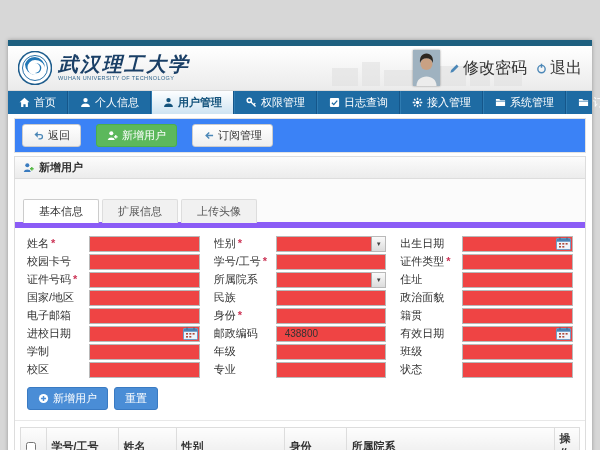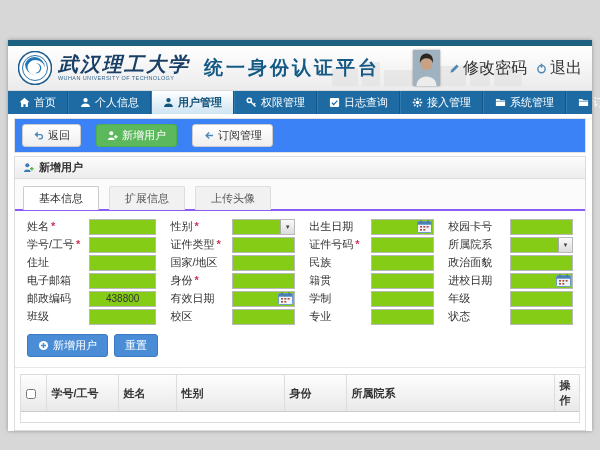--- a/index.html
+++ b/index.html
@@ -37,32 +37,32 @@
   .toolbar{margin:4px 6px 3px;border:1px solid #e2e2e2;padding:5px 7px;display:flex;gap:15px;background:#3b82f6;}
   .btn{font-size:11px;padding:3px 10px;border-radius:3px;border:1px solid #ccc;
     background:linear-gradient(#ffffff,#efefef);color:#333;display:inline-flex;
     align-items:center;gap:4px;cursor:pointer;font-family:inherit;}
   .btn.green{background:#5cb85c;border-color:#4cae4c;color:#fff;}
   .btn.blue{background:#4a8dd6;border-color:#3a7ac2;color:#fff;}
   
   .panel{margin:0 6px;border:1px solid #ddd;}
   .panel-hd{height:21px;background:linear-gradient(#fcfcfc,#ececec);border-bottom:1px solid #ddd;
     display:flex;align-items:center;gap:5px;padding:0 8px;font-size:11px;font-weight:bold;color:#333;}
-  .tabs{display:flex;gap:10px;padding:6px 8px 0;border-bottom:2px solid #8b5cf6;background:#fbfbfb;}
+  .tabs{display:flex;gap:3px;padding:19px 8px 0;border-bottom:6px solid #8b5cf6;background:#fbfbfb;}
   .tab{font-size:11px;padding:4px 15px;border:1px solid #ddd;border-bottom:none;background:#f1f1f1;
     color:#555;border-radius:2px 2px 0 0;position:relative;top:1px;cursor:pointer;}
   .tab.active{background:#fff;color:#333;border-color:#ccc;}
   
-  .form{padding:8px 12px 4px;display:grid;grid-template-columns:1fr 1fr 1fr 1fr;
+  .form{padding:8px 12px 4px;display:grid;grid-template-columns:1fr 1fr 1fr;
     column-gap:14px;row-gap:3px;}
   .field{display:flex;align-items:center;height:15px;font-size:11px;color:#333;}
   .lbl{width:62px;flex:0 0 62px;white-space:nowrap;overflow:hidden;}
   .req{color:#cc3355;margin-left:2px;font-weight:bold;}
-  .ctrl{flex:1;height:14px;border:1px solid #b9b9b9;background:#84cc16;position:relative;
-    display:flex;align-items:center;padding:0 16px;color:#333;font-size:10px;}
+  .ctrl{flex:1;height:14px;border:1px solid #b9b9b9;background:#ef4444;position:relative;
+    display:flex;align-items:center;padding:0 8px;color:#333;font-size:10px;}
   .dd{position:absolute;right:0;top:0;bottom:0;width:13px;
     background:linear-gradient(#fafafa,#dcdcdc);border-left:1px solid #aaa;
     display:flex;align-items:center;justify-content:center;font-size:6px;color:#444;cursor:pointer;}
   .cal{position:absolute;right:1px;top:0;width:15px;height:13px;cursor:pointer;}
   .cal svg{width:100%;height:100%;}
   .form-actions{padding:6px 12px 10px;display:flex;gap:6px;border-bottom:1px solid #e8e8e8;}
   
   .tblwrap{margin:6px 5px 7px;border:1px solid #ddd;}
   table{width:100%;border-collapse:collapse;font-size:11px;table-layout:fixed;}
   thead th{background:linear-gradient(#fdfdfd,#e9e9e9);border-right:1px solid #ddd;
@@ -96,21 +96,20 @@
         <circle cx="17" cy="17" r="16.5" fill="#ffffff" stroke="#1d5c8c" stroke-width="1.6"></circle>
         <circle cx="17" cy="17" r="12.5" fill="#ffffff" stroke="#2b72a8" stroke-width="1"></circle>
         <path d="M17 6a11 11 0 0 1 10 11c-1-5-5-8-10-8a7.5 7.5 0 0 0 0 15 11 11 0 0 1-10-11A11 11 0 0 1 17 6z" fill="#2176b5"></path>
         <path d="M17 12a5 5 0 0 1 0 10 5 5 0 0 0 4-9 5 5 0 0 0-4-1z" fill="#2176b5"></path>
       </svg>
     </span>
     <div class="uni">
       <div class="cn">武汉理工大学</div>
       <div class="en">WUHAN UNIVERSITY OF TECHNOLOGY</div>
     </div>
-    <div class="plat">统一身份认证平台</div>
     <div class="hdr-right">
       <span class="avatar">
         <svg viewBox="0 0 27 36">
           <rect width="27" height="36" fill="#9fb2c0"></rect>
           <circle cx="13.5" cy="14" r="6" fill="#c9a183"></circle>
           <path d="M7 13a6.8 6.8 0 0 1 13 0c.5-6-2-9.5-6.5-9.5S6.5 7 7 13z" fill="#2c2620"></path>
           <path d="M3.5 36c0-6 4.5-9.5 10-9.5s10 3.5 10 9.5z" fill="#ececec"></path>
         </svg>
       </span>
       <a class="hlink">

